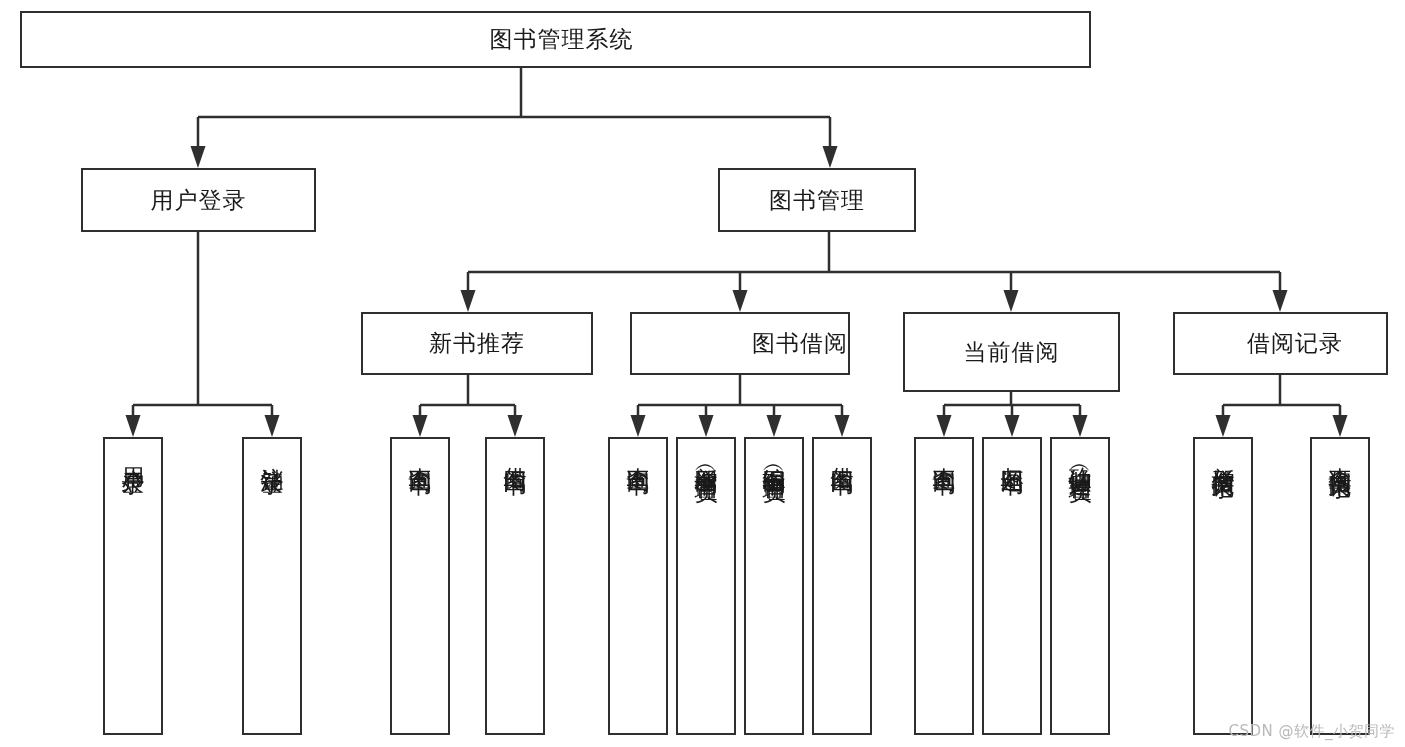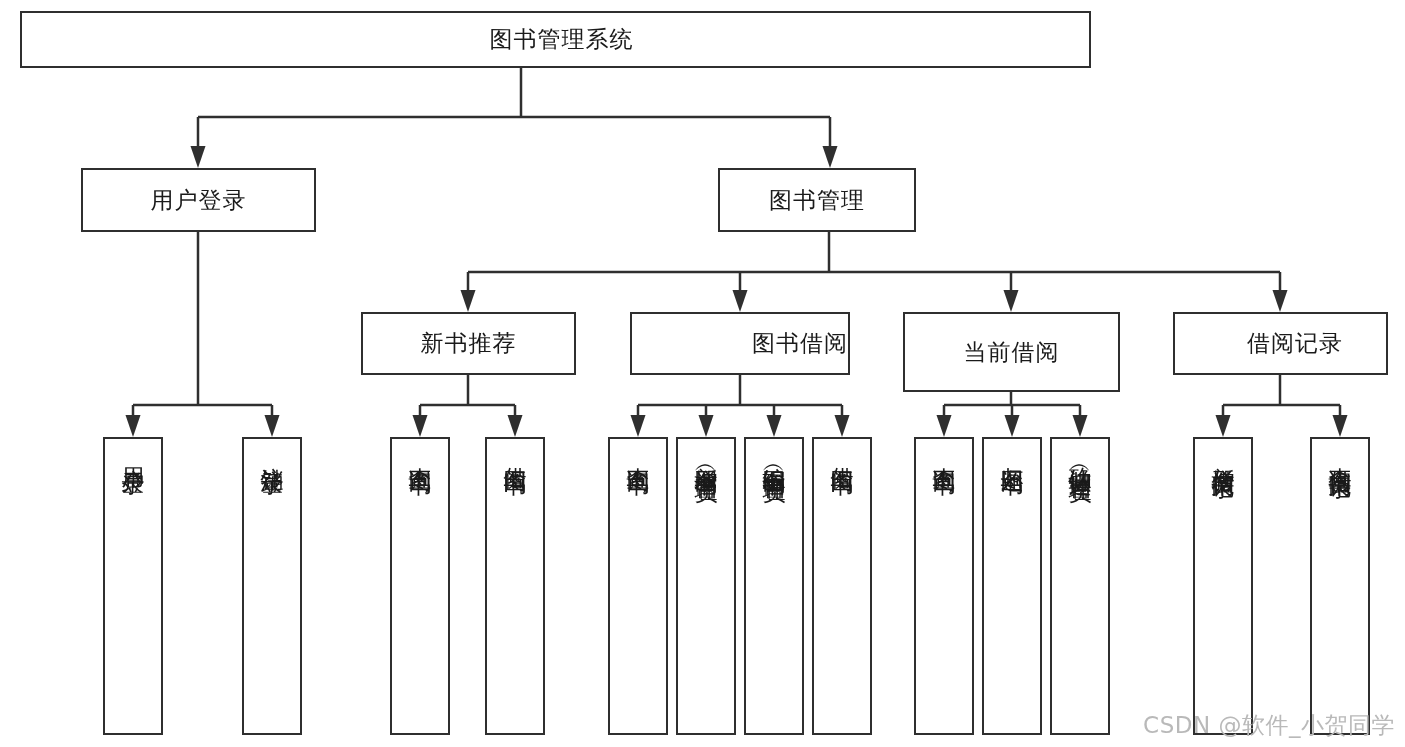--- a/index.html
+++ b/index.html
@@ -6,21 +6,21 @@
   html,body{margin:0;padding:0;background:#ffffff;}
   body{font-family:"DejaVu Sans","Liberation Sans",sans-serif;}
   #canvas{position:relative;width:1405px;height:747px;background:#ffffff;overflow:hidden;}
   svg#wires{position:absolute;left:0;top:0;width:1405px;height:747px;pointer-events:none;}
   .node{position:absolute;box-sizing:border-box;background:#ffffff;border:2.5px solid #2f2f2f;
         display:flex;align-items:center;justify-content:center;text-align:center;color:#1a1a1a;}
   .node.h{font-size:23px;letter-spacing:1px;line-height:1.15;}
   .node.v{writing-mode:vertical-rl;text-orientation:upright;font-size:23px;line-height:1.25;
           letter-spacing:2px;padding-top:10px;justify-content:flex-start;align-items:center;}
   .node.v .vtxt{writing-mode:vertical-rl;text-orientation:upright;display:block;}
-  .watermark{position:absolute;right:10px;bottom:6px;font-size:23px;color:#b9b9b9;
+  .watermark{position:absolute;right:10px;bottom:6px;font-size:15px;color:#b9b9b9;
              letter-spacing:0.5px;white-space:nowrap;}
 </style>
 </head>
 <body>
 
 <div id="canvas">
 
   <svg id="wires" viewBox="0 0 1405 747" xmlns="http://www.w3.org/2000/svg">
       <line x1="521" y1="68" x2="521" y2="117" stroke="#2f2f2f" stroke-width="2.5"></line>
       <line x1="198" y1="117" x2="830" y2="117" stroke="#2f2f2f" stroke-width="2.5"></line>
@@ -79,21 +79,21 @@
   <div id="nodes">
       <div class="node h" style="left: 20px; top: 11px; width: 1071px; height: 57px; border-color: rgb(47, 47, 47); background: rgb(255, 255, 255); color: rgb(26, 26, 26); padding-left: 12px;">
         <span class="htxt">图书管理系统</span>
       </div>
       <div class="node h" style="left: 81px; top: 168px; width: 235px; height: 64px; border-color: rgb(47, 47, 47); background: rgb(255, 255, 255); color: rgb(26, 26, 26);">
         <span class="htxt">用户登录</span>
       </div>
       <div class="node h" style="left: 711px; top: 168px; width: 198px; height: 64px; border-color: rgb(47, 47, 47); background: rgb(255, 255, 255); color: rgb(26, 26, 26); margin-left: 7px;">
         <span class="htxt">图书管理</span>
       </div>
-      <div class="node h" style="left: 361px; top: 312px; width: 215px; height: 63px; border-color: rgb(47, 47, 47); background: rgb(255, 255, 255); color: rgb(26, 26, 26);">
+      <div class="node h" style="left: 361px; top: 312px; width: 232px; height: 63px; border-color: rgb(47, 47, 47); background: rgb(255, 255, 255); color: rgb(26, 26, 26);">
         <span class="htxt">新书推荐</span>
       </div>
       <div class="node h" style="left: 630px; top: 312px; width: 220px; height: 63px; border-color: rgb(47, 47, 47); background: rgb(255, 255, 255); color: rgb(26, 26, 26); justify-content: flex-end;">
         <span class="htxt">图书借阅</span>
       </div>
       <div class="node h" style="left: 903px; top: 312px; width: 217px; height: 80px; border-color: rgb(47, 47, 47); background: rgb(255, 255, 255); color: rgb(26, 26, 26);">
         <span class="htxt">当前借阅</span>
       </div>
       <div class="node h" style="left: 1173px; top: 312px; width: 215px; height: 63px; border-color: rgb(47, 47, 47); background: rgb(255, 255, 255); color: rgb(26, 26, 26); padding-left: 29px;">
         <span class="htxt">借阅记录</span>

